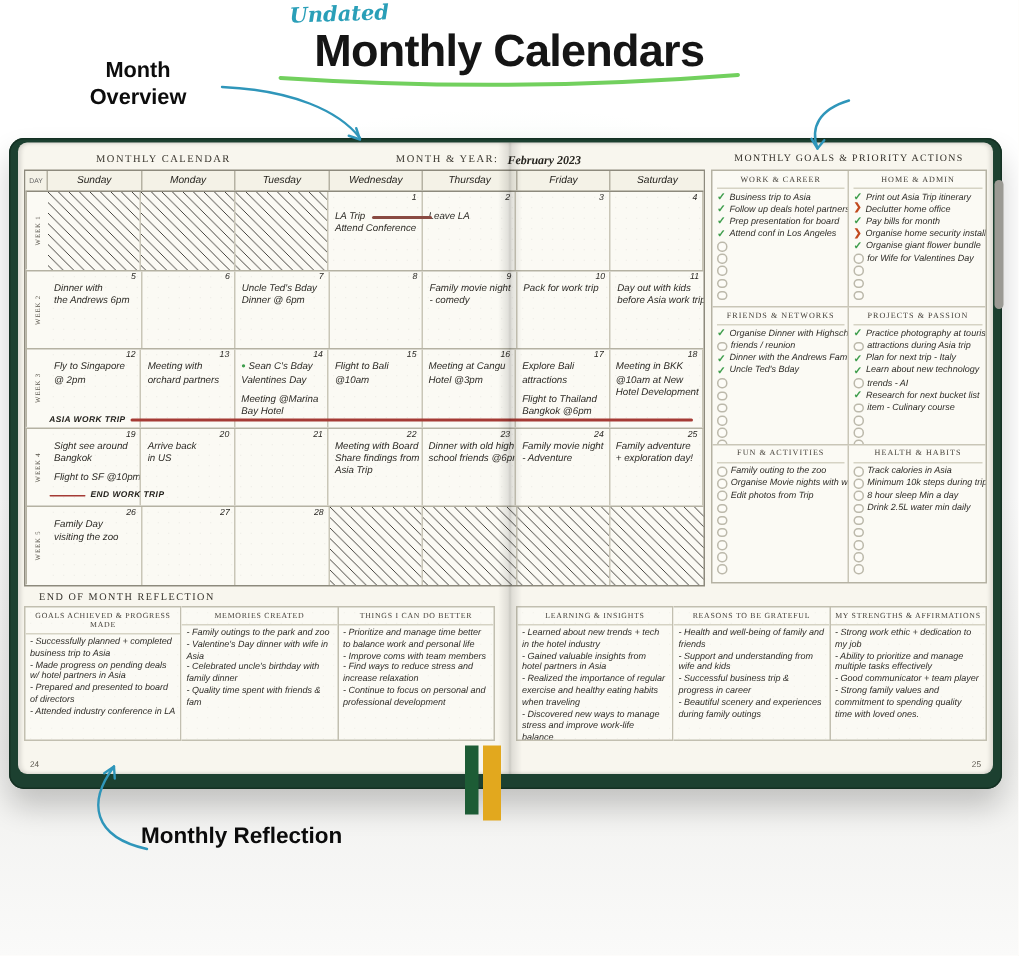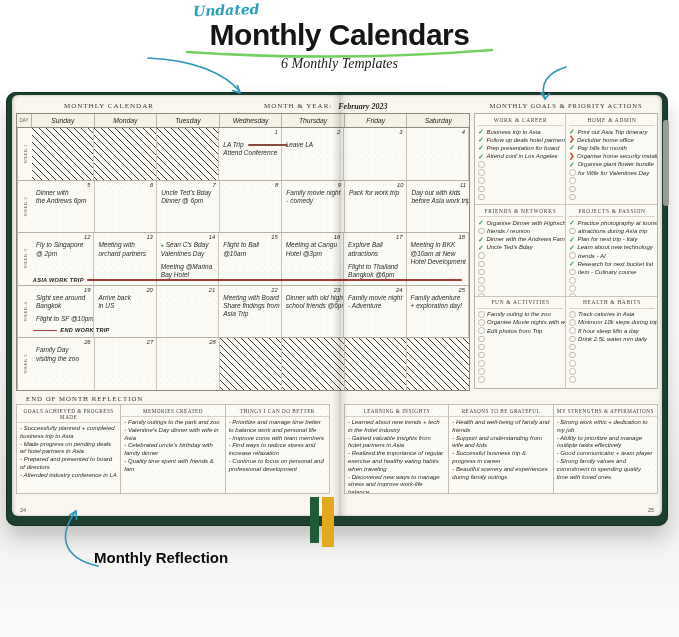--- a/index.html
+++ b/index.html
@@ -106,22 +106,22 @@
   .page-num{position:absolute;bottom:3px;font-size:5.5px;color:#57534a;z-index:2;}
   .page-num.left{left:8px;} .page-num.right{right:8px;}
 </style>
 </head>
 <body>
 
 <div class="stage">
 
   <div class="undated">Undated</div>
   <h1 class="main-title">Monthly Calendars</h1>
-  <div class="subtitle">6 Monthly Templates</div>
-
+
+  <div class="callout co-left">Month Overview</div>
   <div class="callout co-bottom">Monthly Reflection</div>
 
   <div class="book">
     <div class="pages">
 
       <div class="cal-titles">
         <span class="t1">MONTHLY CALENDAR</span>
         <span class="t2">MONTH &amp; YEAR:</span>
         <span class="my-value">February 2023</span>
       </div>

